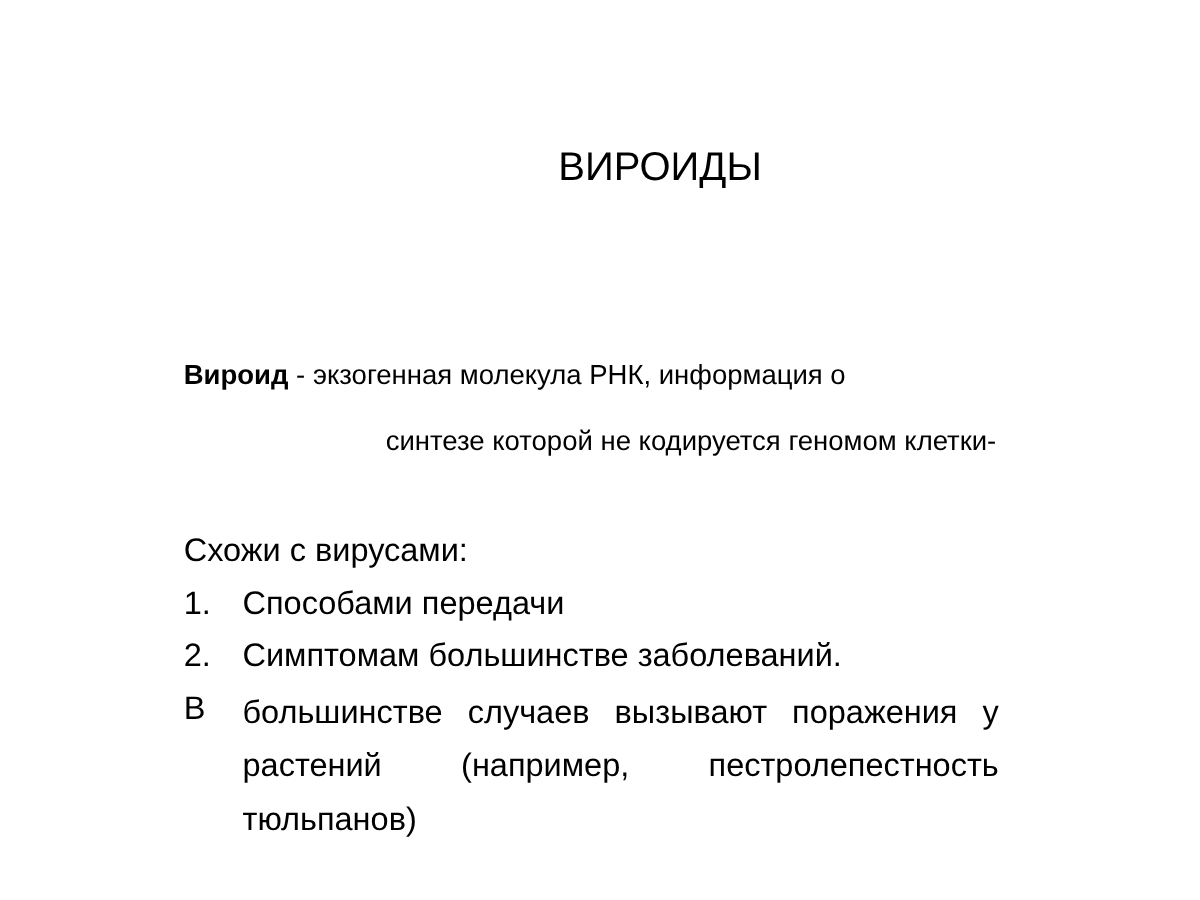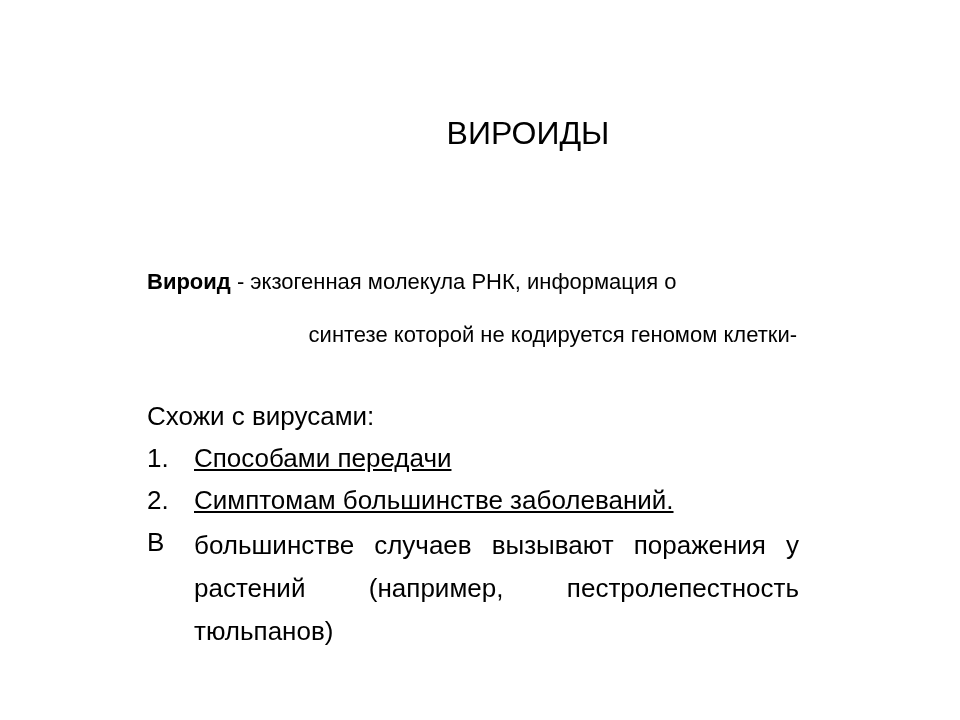--- a/index.html
+++ b/index.html
@@ -38,49 +38,50 @@
     }
     .definition .term {
       font-weight: bold;
     }
     .definition .line {
       display: block;
       white-space: nowrap;
     }
     .definition .line1 {
       text-align: left;
+      margin-top: 18px;
     }
     .definition .line2 {
       text-align: right;
       padding-right: 2px;
       margin-top: 25px;
     }
     .body-block {
       position: absolute;
       left: 147px;
       top: 398px;
       width: 652px;
       font-size: 26px;
       line-height: 36px;
     }
     .body-block .lead {
       display: block;
       margin-bottom: 6px;
+      margin-top: 24px;
     }
     .list-item {
       display: flex;
       margin-bottom: 6px;
     }
     .list-item .num {
       width: 47px;
       flex: 0 0 47px;
     }
     .list-item .txt {
       flex: 1;
-      text-decoration: underline;
     }
     .para {
       display: flex;
     }
     .para .marker {
       width: 47px;
       flex: 0 0 47px;
     }
     .para .ptext {
       flex: 1;

